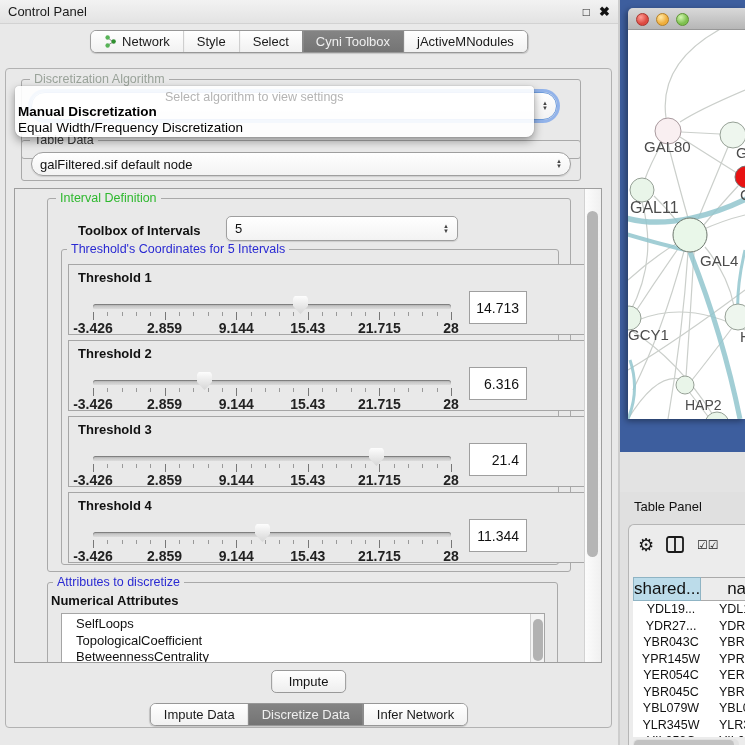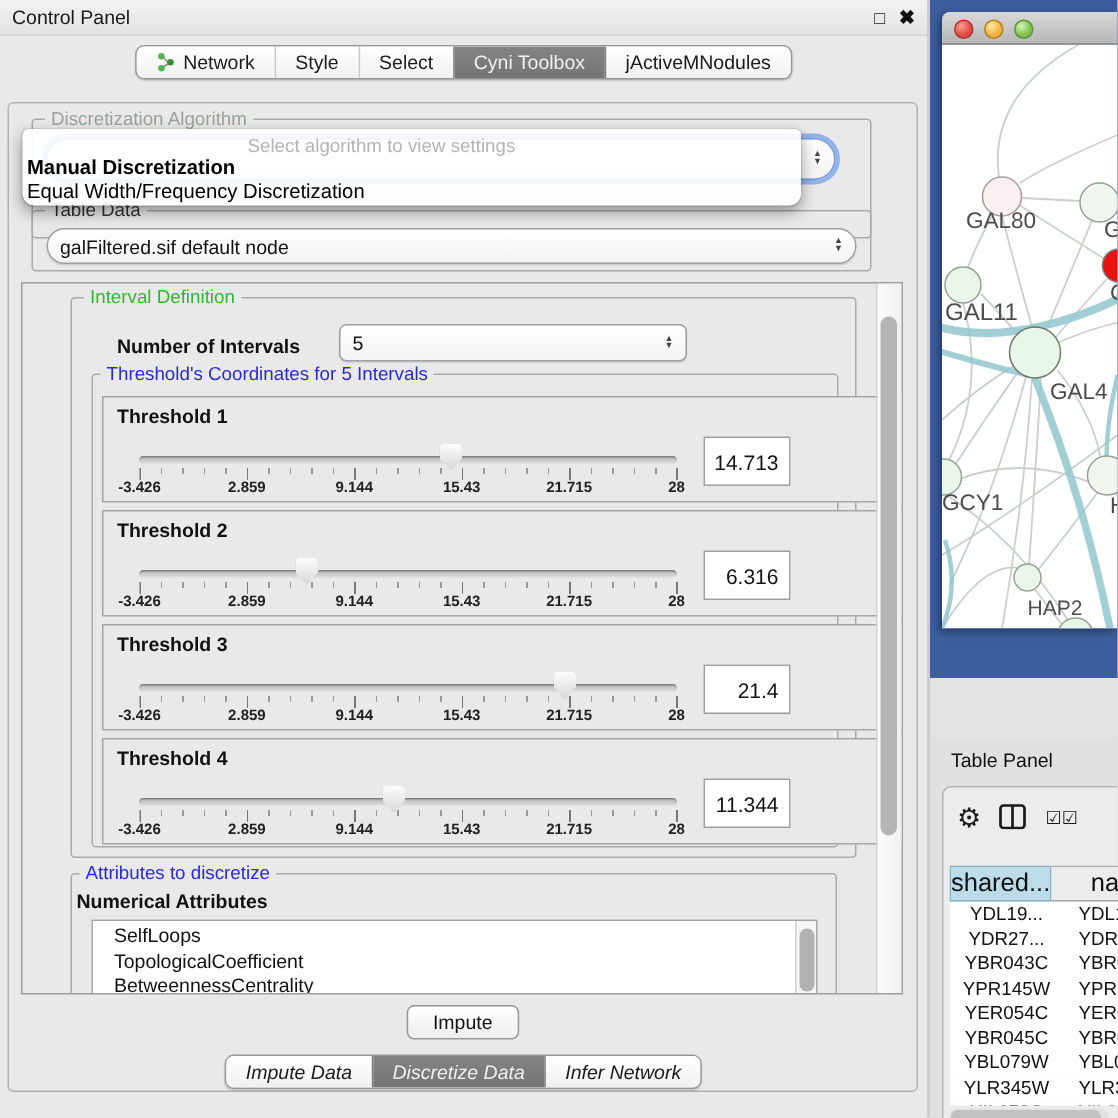--- a/index.html
+++ b/index.html
@@ -12,21 +12,21 @@
   .titlebar { position:absolute; left:0; top:0; width:100%; height:24px;
     background:linear-gradient(#f2f2f2,#e3e3e3); border-bottom:1px solid #d2d2d2; }
   .cp-title { position:absolute; left:8px; top:0; line-height:24px; font-size:13px; color:#1a1a1a; }
   .float-btn { position:absolute; right:28px; top:0; line-height:24px; font-size:12px; color:#222; cursor:default; }
   .close-btn { position:absolute; right:8px; top:0; line-height:24px; font-size:13px; font-weight:bold; color:#111; cursor:default; }
 
   .tabbar { position:absolute; left:50%; transform:translateX(-50%); display:flex;
     border:1px solid #979797; border-radius:6px; overflow:hidden;
     box-shadow:0 1px 1px rgba(0,0,0,.15); background:#fff; white-space:nowrap; }
   .tabbar.top { top:30px; }
-  .tabbar.bottom { top:703px;font-style:italic; }
+  .tabbar.bottom { top:703px; }
   .tab { padding:3px 13px; font-size:13px; color:#1a1a1a; background:linear-gradient(#ffffff,#f1f1f1);
     border-left:1px solid #c9c9c9; display:flex; align-items:center; gap:5px; }
   .tab:first-child { border-left:none; }
   .tab.selected { background:linear-gradient(#848484,#747474); color:#efefef; border-left-color:#7a7a7a; }
   .tab.selected + .tab { border-left-color:#7a7a7a; }
 
   .cp-main { position:absolute; left:5px; top:68px; width:607px; height:660px;
     border:1px solid #b2b2b2; border-radius:4px; background:#e9e9e9; }
 
   .group { position:absolute; border:1px solid #a9a9a9; border-radius:3px; }
@@ -69,21 +69,21 @@
     background:linear-gradient(#b7b7b7,#dcdcdc); box-shadow:inset 0 1px 1px rgba(0,0,0,.35); }
   .thumb { position:absolute; top:31px; width:15px; height:18px;
     background:linear-gradient(#fdfdfd,#d6d6d6);
     clip-path:polygon(12% 0,88% 0,100% 12%,100% 55%,50% 100%,0 55%,0 12%);
     filter:drop-shadow(0 0 1px rgba(0,0,0,.65)); }
   .ticks-major { position:absolute; left:24px; top:47px; width:359px; height:8px;
     background:repeating-linear-gradient(90deg,#777 0 1px,transparent 1px 71.6px); }
   .ticks-minor { position:absolute; left:24px; top:47px; width:359px; height:4px;
     background:repeating-linear-gradient(90deg,#999 0 1px,transparent 1px 14.32px); }
   .scale-labels { position:absolute; left:24px; top:55px; width:358px; height:12px; }
-  .tick-label { position:absolute; transform:translateX(-50%); font-size:10px; font-weight:bold; color:#222; white-space:nowrap; }
+  .tick-label { position:absolute; transform:translateX(-50%); font-size:14px; font-weight:bold; color:#222; white-space:nowrap; }
   .vbox { position:absolute; left:400px; top:26px; width:58px; height:33px; background:#fff;
     border:1px solid #9f9f9f; font-size:14px; color:#111; text-align:right;
     line-height:33px; padding-right:7px; }
 
   .listbox { position:absolute; left:13px; top:30px; width:484px; height:112px;
     background:#fff; border:1px solid #a5a5a5; overflow:hidden; }
   .listbox ul { list-style:none; padding:2px 0 0 14px; }
   .listbox li { font-size:13px; color:#111; line-height:16.5px; white-space:nowrap; }
   .list-scrollbar { position:absolute; right:0; top:0; bottom:0; width:14px;
     background:#f4f4f4; border-left:1px solid #d0d0d0; }
@@ -196,21 +196,21 @@
               <span>▼</span>
           </span>
         </div>
       </div>
 
       <div class="scrollpane">
 
         <div class="group" style="left:32px; top:9px; width:524px; height:374px;">
           <span class="group-label green">Interval Definition</span>
 
-          <span class="bold-label" style="position:absolute; left:30px; top:24px;">Number of Intervals</span>
+          <span class="bold-label" style="position:absolute; left:30px; top:24px;">Toolbox of Intervals</span>
           <div class="combo" style="left:178px; top:17px; width:232px; height:25px; border-radius:5px;">
             <span class="combo-text">5</span>
             <span class="spin">
               <span>▲</span>
                 <span>▼</span>
             </span>
           </div>
 
           <div class="group" style="left:13px; top:50px; width:498px; height:316px;">
             <span class="group-label blue" style="left:5px;">Threshold's Coordinates for 5 Intervals</span>

